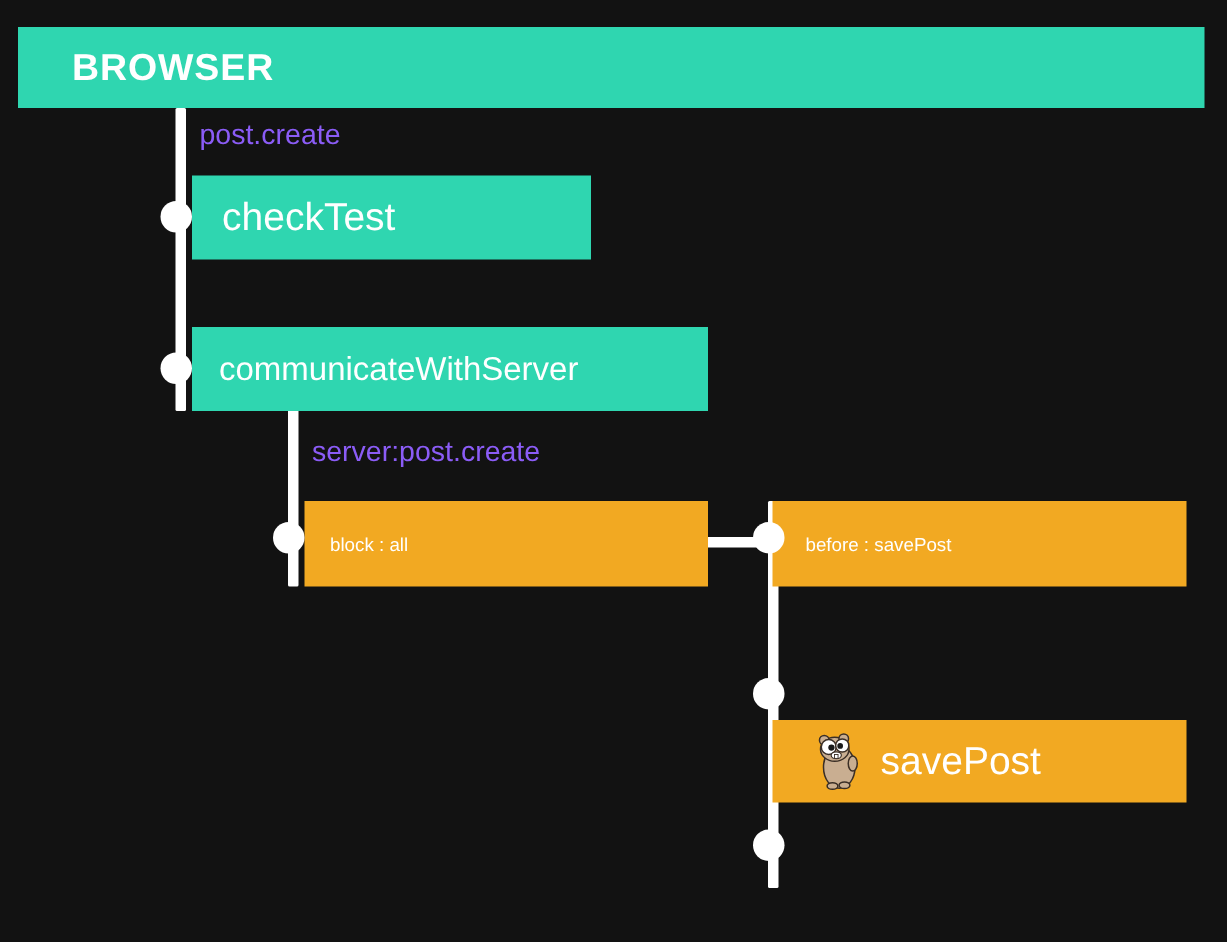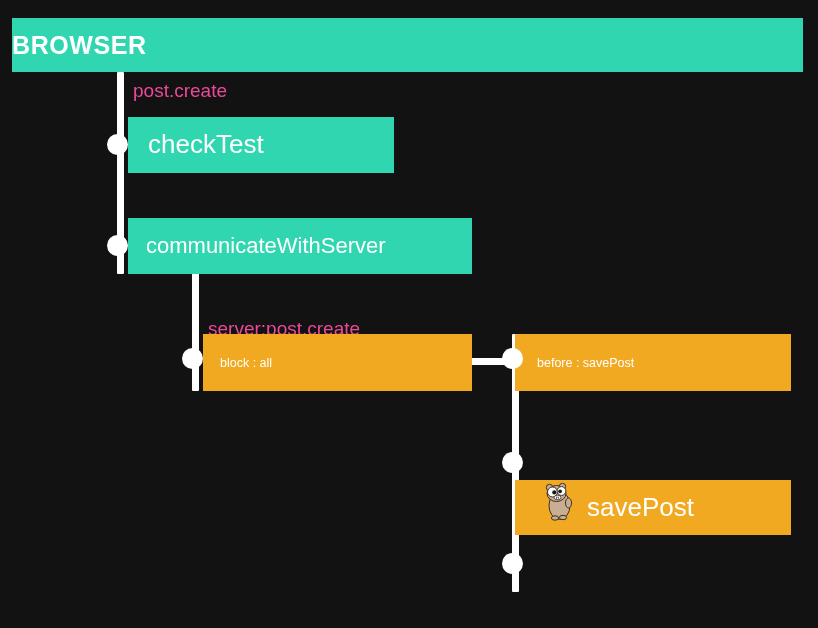--- a/index.html
+++ b/index.html
@@ -48,26 +48,28 @@
     height: 54px;
     background: #2FD6B0;
     display: flex;
     align-items: center;
   }
   .header-title {
     color: #ffffff;
     font-size: 25px;
     font-weight: bold;
     letter-spacing: 0.6px;
+    padding-left: 36px;
   }
 
   
   .node {
     position: absolute;
     display: flex;
+    align-items: center;
     box-sizing: border-box;
   }
   .node.teal   { background: #2FD6B0; }
   .node.orange { background: #F2A922; }
 
   .node-body {
     display: flex;
     flex-direction: column;
     justify-content: center;
   }
@@ -84,21 +86,21 @@
     color: #ffffff;
     font-size: 12.5px;
     line-height: 1.1;
     margin-top: 3px;
     white-space: nowrap;
   }
 
   
   .edge-label {
     position: absolute;
-    color: #ec4899;
+    color: #8b5cf6;
     font-size: 19px;
     white-space: nowrap;
   }
 
   
   .node-icon {
     width: 44px;
     height: 44px;
     flex: 0 0 44px;
     margin-left: 22px;
@@ -121,21 +123,21 @@
   <div class="vline" style="left:117px; top:72px; height:202px;"></div>
 
   <div class="vline" style="left:192px; top:273px; height:118px;"></div>
 
   <div class="hline" style="left:468px; top:358px; width:56px;"></div>
 
   <div class="vline" style="left:512px; top:334px; height:258px;"></div>
 
   <div class="edge-label" style="left:133px; top:80px;">post.create</div>
 
-  <div class="edge-label" style="left:208px; top:291px;margin-top:27px;">server:post.create</div>
+  <div class="edge-label" style="left:208px; top:291px;">server:post.create</div>
 
   <div class="node teal" style="left:128px; top:117px; width:266px; height:56px;">
     <div class="node-body" style="margin-left:20px;">
       <span class="node-title">checkTest</span>
     </div>
   </div>
   <div class="dot" style="left:107px; top:134px;"></div>
 
   <div class="node teal" style="left:128px; top:218px; width:344px; height:56px;">
     <div class="node-body" style="margin-left:18px;">

